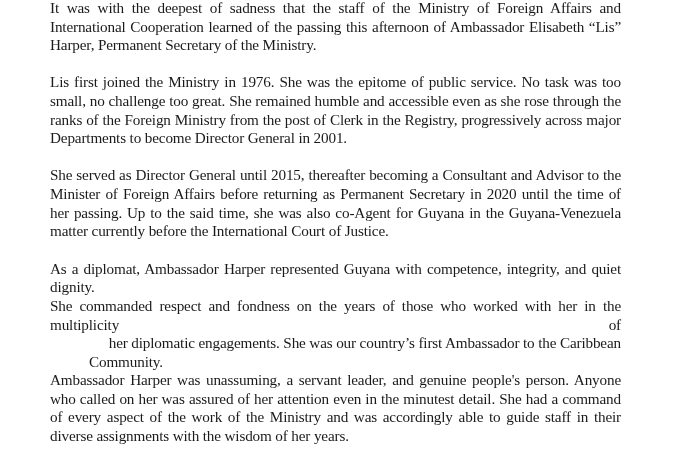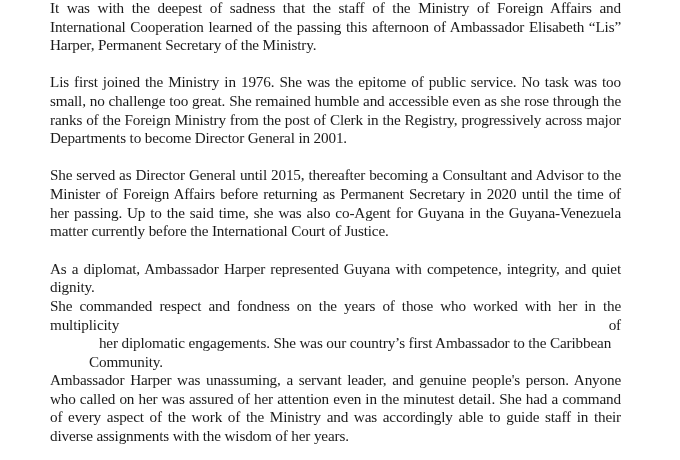--- a/index.html
+++ b/index.html
@@ -33,17 +33,17 @@
 </head>
 <body>
 
 <div class="doc">
   <p class="para">It was with the deepest of sadness that the staff of the Ministry of Foreign Affairs and International Cooperation learned of the passing this afternoon of Ambassador Elisabeth “Lis” Harper, Permanent Secretary of the Ministry.</p>
   <p class="para">Lis first joined the Ministry in 1976. She was the epitome of public service. No task was too small, no challenge too great. She remained humble and accessible even as she rose through the ranks of the Foreign Ministry from the post of Clerk in the Registry, progressively across major Departments to become Director General in 2001.</p>
   <p class="para">She served as Director General until 2015, thereafter becoming a Consultant and Advisor to the Minister of Foreign Affairs before returning as Permanent Secretary in 2020 until the time of her passing. Up to the said time, she was also co-Agent for Guyana in the Guyana-Venezuela matter currently before the International Court of Justice.</p>
   <p class="para">
     <span style="display:block;text-align:justify;text-align-last:justify;margin-top:19px;">As a diplomat, Ambassador Harper represented Guyana with competence, integrity, and quiet dignity.</span>
     <span style="display:block;text-align:justify;text-align-last:justify;">She commanded respect and fondness on the years of those who worked with her in the multiplicity of</span>
-    <span style="display:block;text-align:center;margin-left:39px;">her diplomatic engagements. She was our country’s first Ambassador to the Caribbean Community.</span>
+    <span style="display:block;text-align:right;margin-left:39px;">her diplomatic engagements. She was our country’s first Ambassador to the Caribbean Community.</span>
     <span style="display:block;">Ambassador Harper was unassuming, a servant leader, and genuine people's person. Anyone who called on her was assured of her attention even in the minutest detail. She had a command of every aspect of the work of the Ministry and was accordingly able to guide staff in their diverse assignments with the wisdom of her years.</span>
   </p>
 
 </div>
 
 </body></html>

